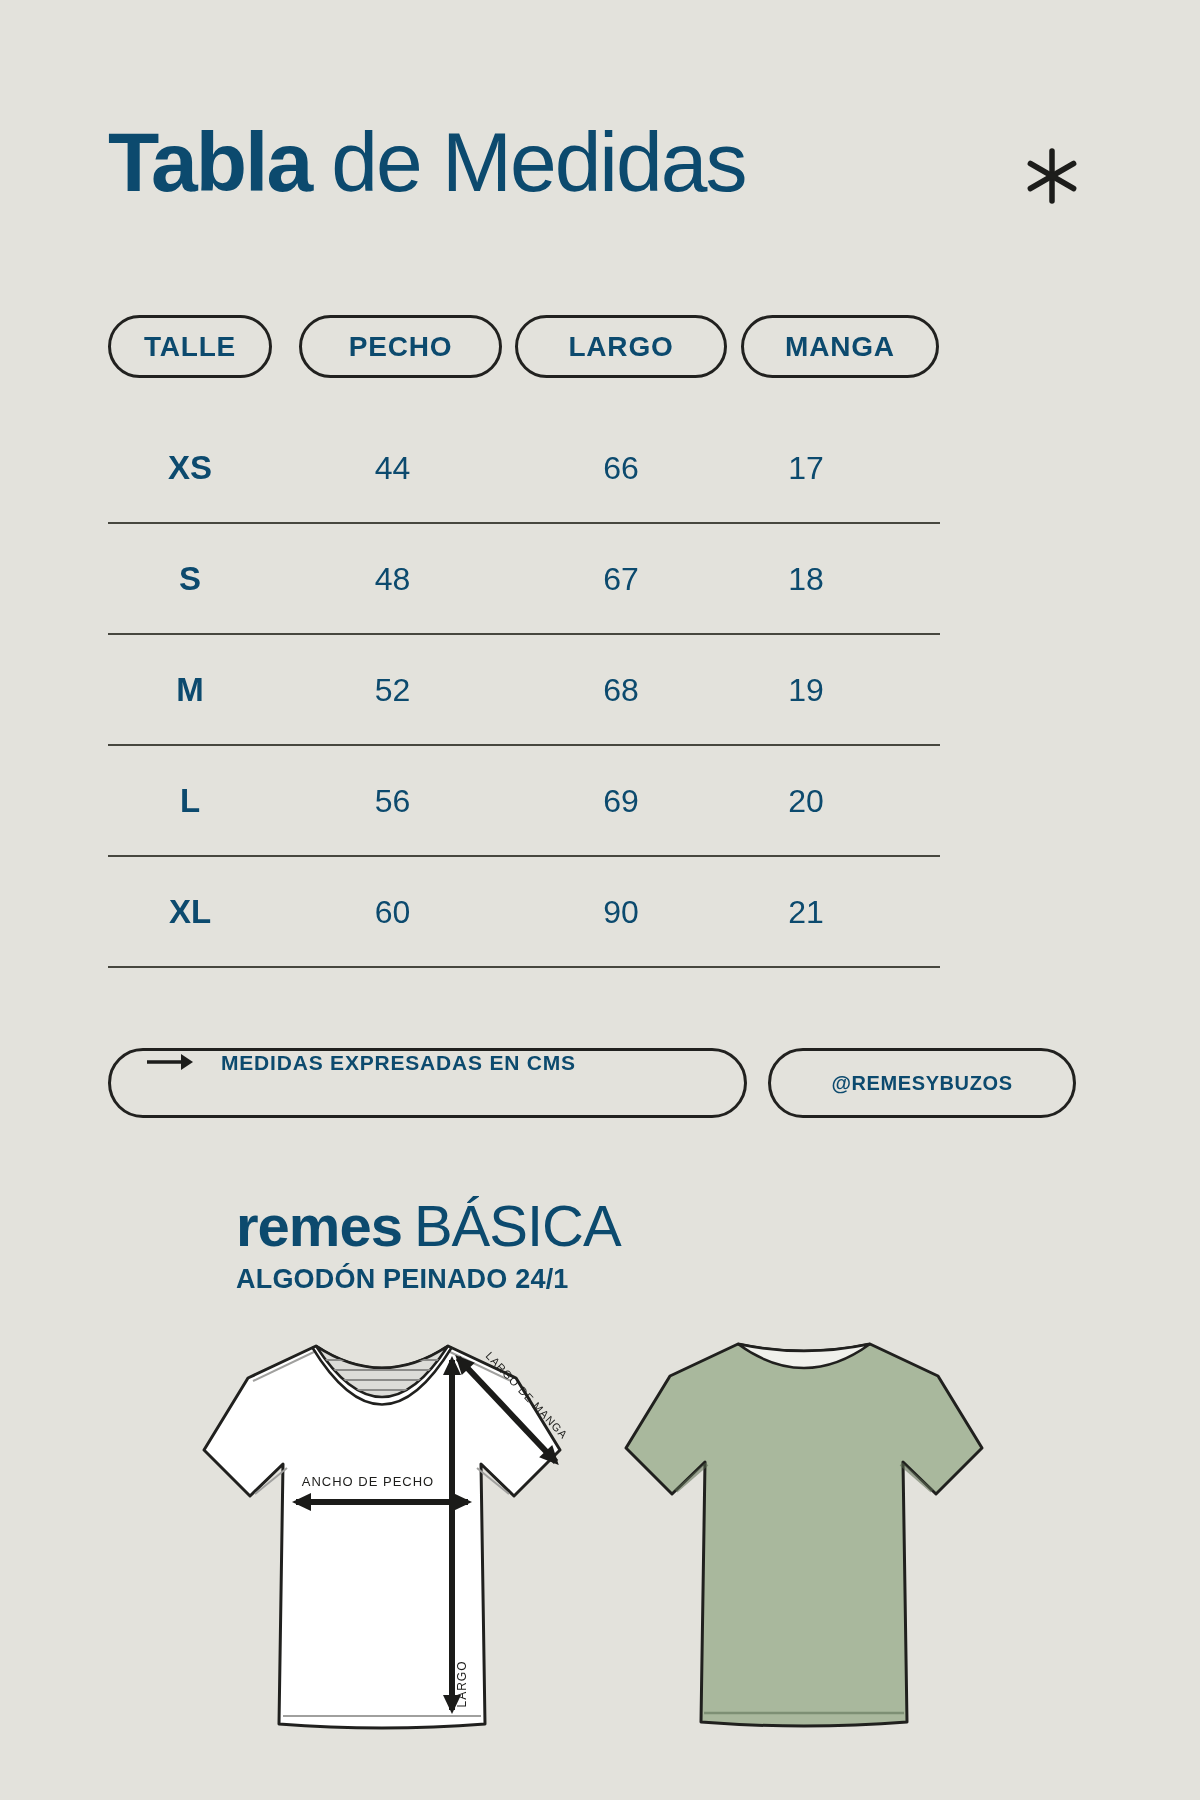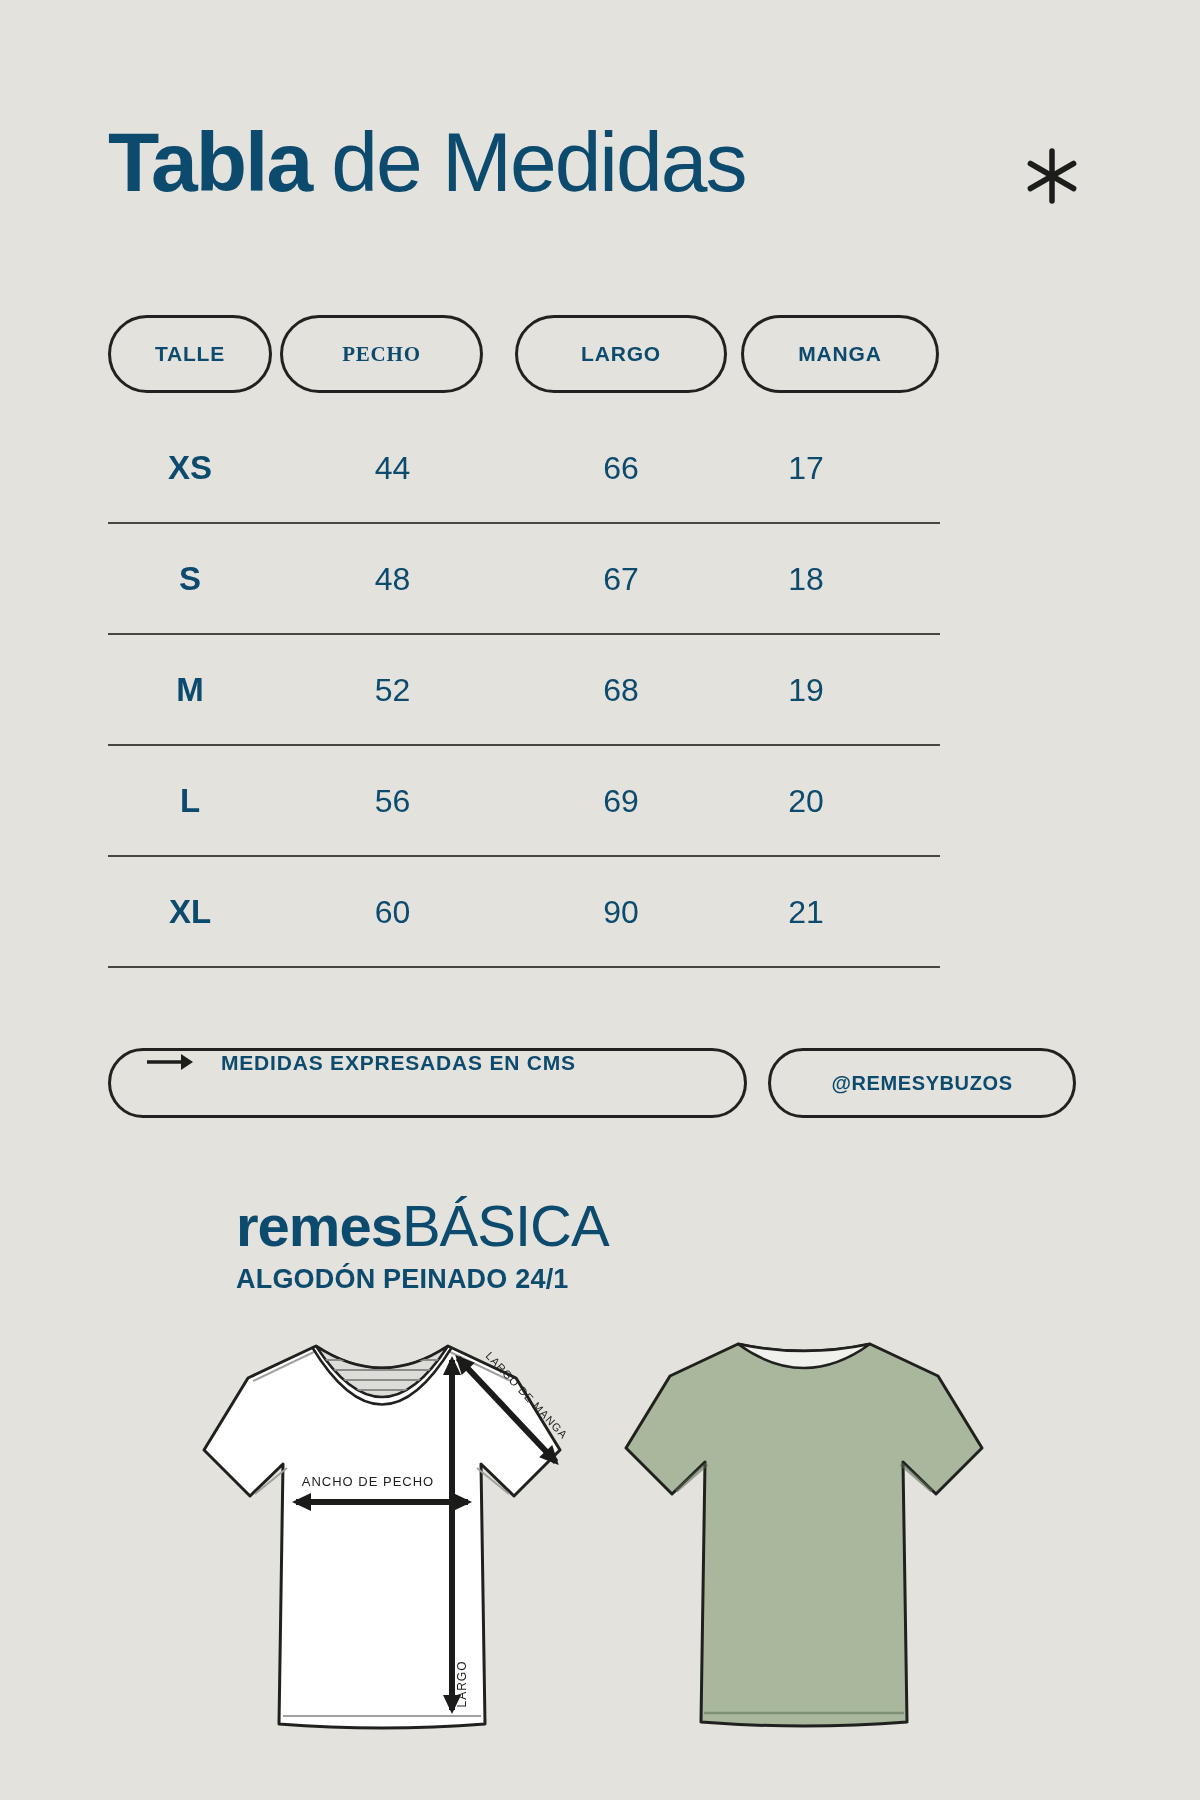--- a/index.html
+++ b/index.html
@@ -7,26 +7,26 @@
     position:relative;width:1200px;height:1800px;background:#e3e2dc;
     font-family:"Liberation Sans",sans-serif;color:#0c4a6e;overflow:hidden;
   }
   
   .title{position:absolute;left:108px;top:116px;font-size:84px;letter-spacing:-2px;white-space:nowrap;line-height:1.1;}
   .title .bold{font-weight:700;}
   .title .light{font-weight:400;margin-left:20px;}
   .asterisk{position:absolute;left:1024px;top:148px;}
   
   .pill{
-    position:absolute;height:78px;border:3px solid #21211f;border-radius:42px;
+    position:absolute;height:63px;border:3px solid #21211f;border-radius:42px;
     display:flex;align-items:center;justify-content:center;box-sizing:border-box;
-    font-weight:700;font-size:21px;letter-spacing:.8px;background:transparent;
+    font-weight:700;font-size:28px;letter-spacing:.8px;background:transparent;
   }
   .pill-talle{left:108px;top:315px;width:164px;}
-  .pill-pecho{left:280px;top:315px;width:203px;font-family:Liberation Serif, serif;}
+  .pill-pecho{left:299px;top:315px;width:203px;}
   .pill-largo{left:515px;top:315px;width:212px;}
   .pill-manga{left:741px;top:315px;width:198px;}
   
   .rows{position:absolute;left:108px;top:413px;width:832px;}
   .trow{position:relative;height:109px;border-bottom:2px solid #47473f;}
   .cell{position:absolute;top:50%;transform:translateY(-50%);text-align:center;font-size:32px;}
   .c0{left:0;width:164px;font-weight:700;font-size:33px;}
   .c1{left:183px;width:203px;font-weight:400;}
   .c2{left:407px;width:212px;font-weight:400;}
   .c3{left:599px;width:198px;font-weight:400;}
@@ -40,21 +40,21 @@
   .handle-pill{
     position:absolute;left:768px;top:1048px;width:308px;height:70px;
     border:3px solid #21211f;border-radius:40px;box-sizing:border-box;
     display:flex;align-items:center;justify-content:center;
     font-weight:700;font-size:20px;letter-spacing:.6px;text-align:right;
   }
   
   .brand{position:absolute;left:236px;top:1196px;line-height:1.05;}
   .brand-line{font-size:58px;letter-spacing:-1px;white-space:nowrap;}
   .brand-line .bold{font-weight:700;}
-  .brand-line .thin{font-weight:300;}
+  .brand-line .thin{font-weight:300;margin-left:12px;}
   .fabric{font-size:27px;font-weight:700;letter-spacing:.2px;margin-top:8px;}
   
   .shirt-front{position:absolute;left:190px;top:1332px;}
   .shirt-back{position:absolute;left:612px;top:1330px;}
   svg text{font-family:"Liberation Sans",sans-serif;}
 </style>
 </head>
 <body>
 
 <div class="canvas">

